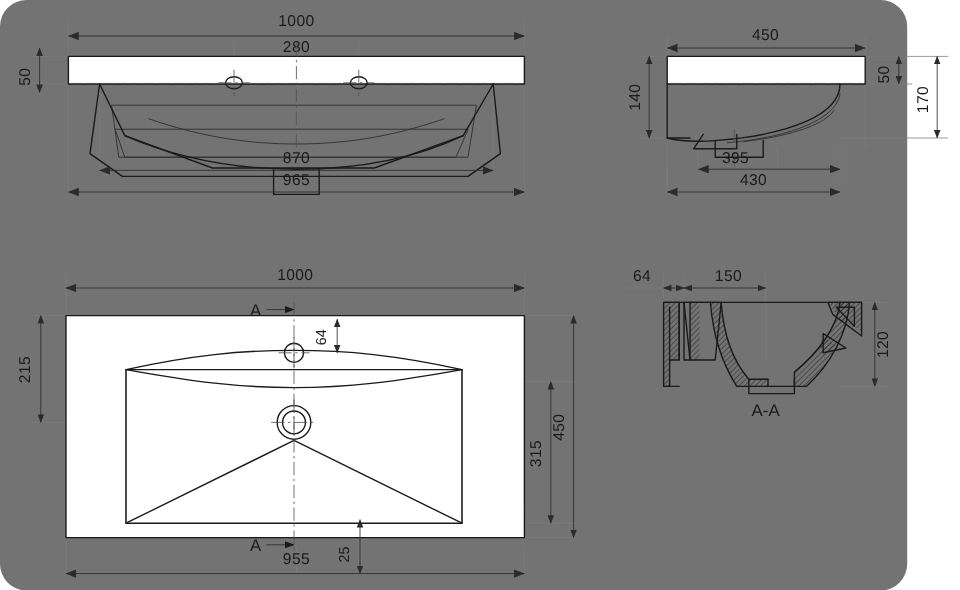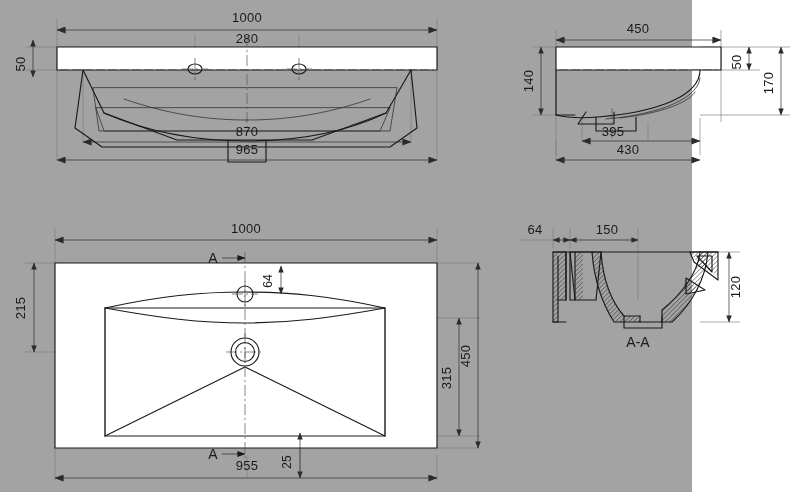--- a/index.html
+++ b/index.html
@@ -9,23 +9,24 @@
     background: #ffffff;
   }
   body {
     width: 800px;
     height: 492px;
     overflow: hidden;
     font-family: "Liberation Sans", sans-serif;
   }
   #drawing-root {
     position: relative;
-    width: 692px;
+    width: 756px;
     height: 492px;
-    background: #a3a3a3;
+    background: #737373;
+    border-radius: 22px;
   }
   svg.sheet {
     display: block;
     width: 800px;
     height: 492px;
   }
   text {
     font-family: "Liberation Sans", sans-serif;
     fill: #1a1a1a;
   }

